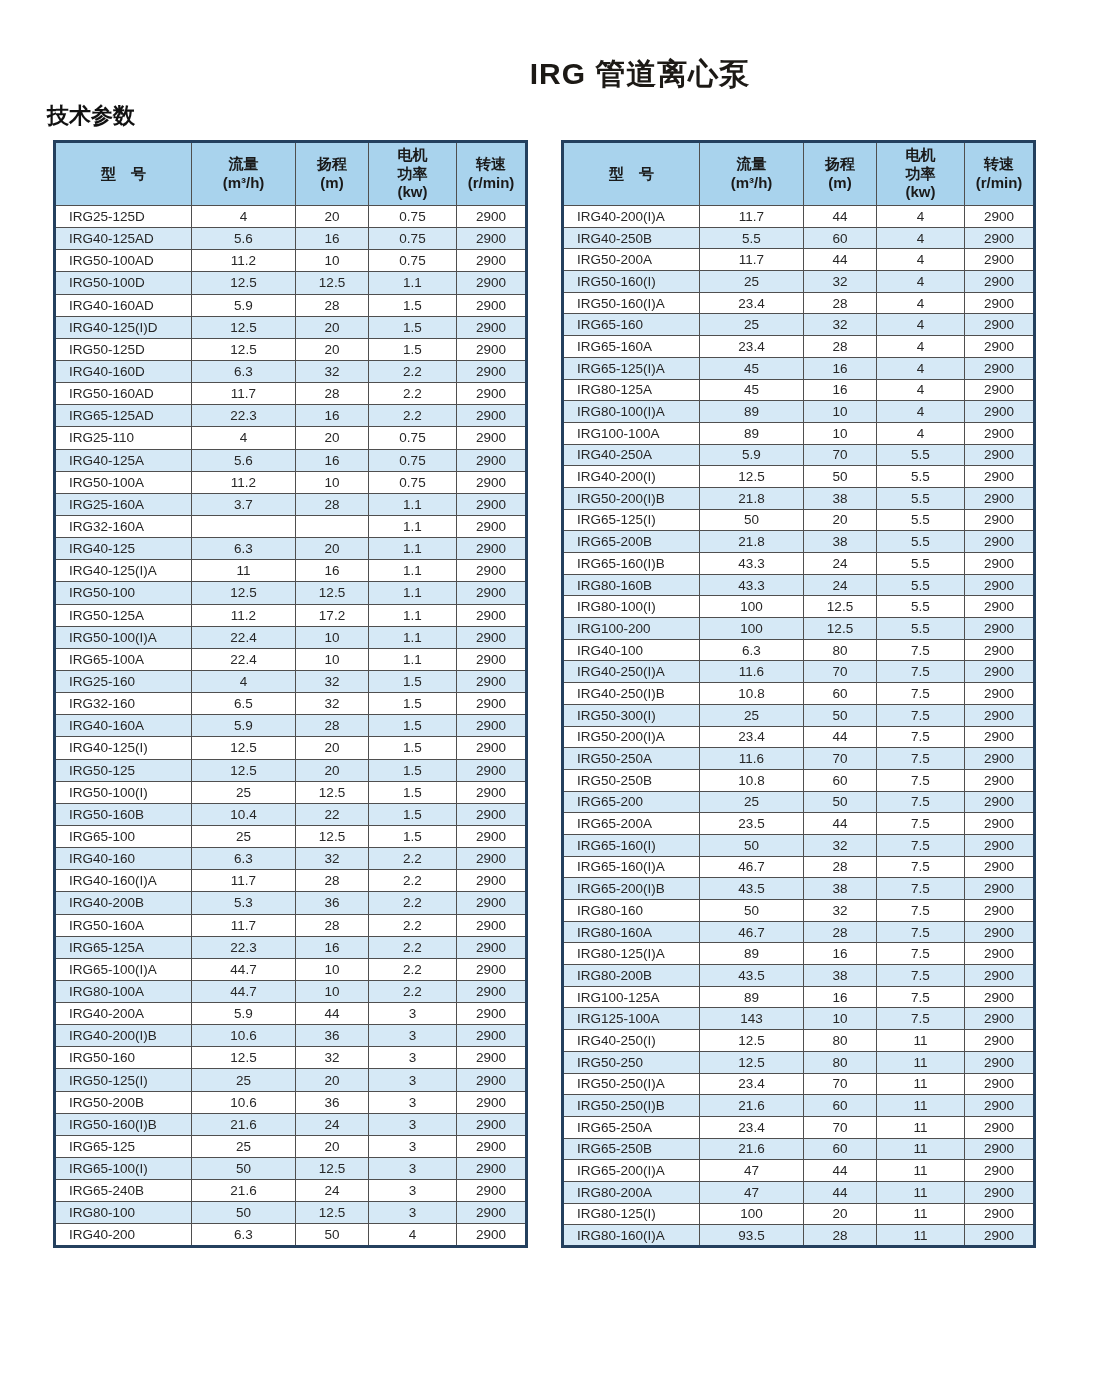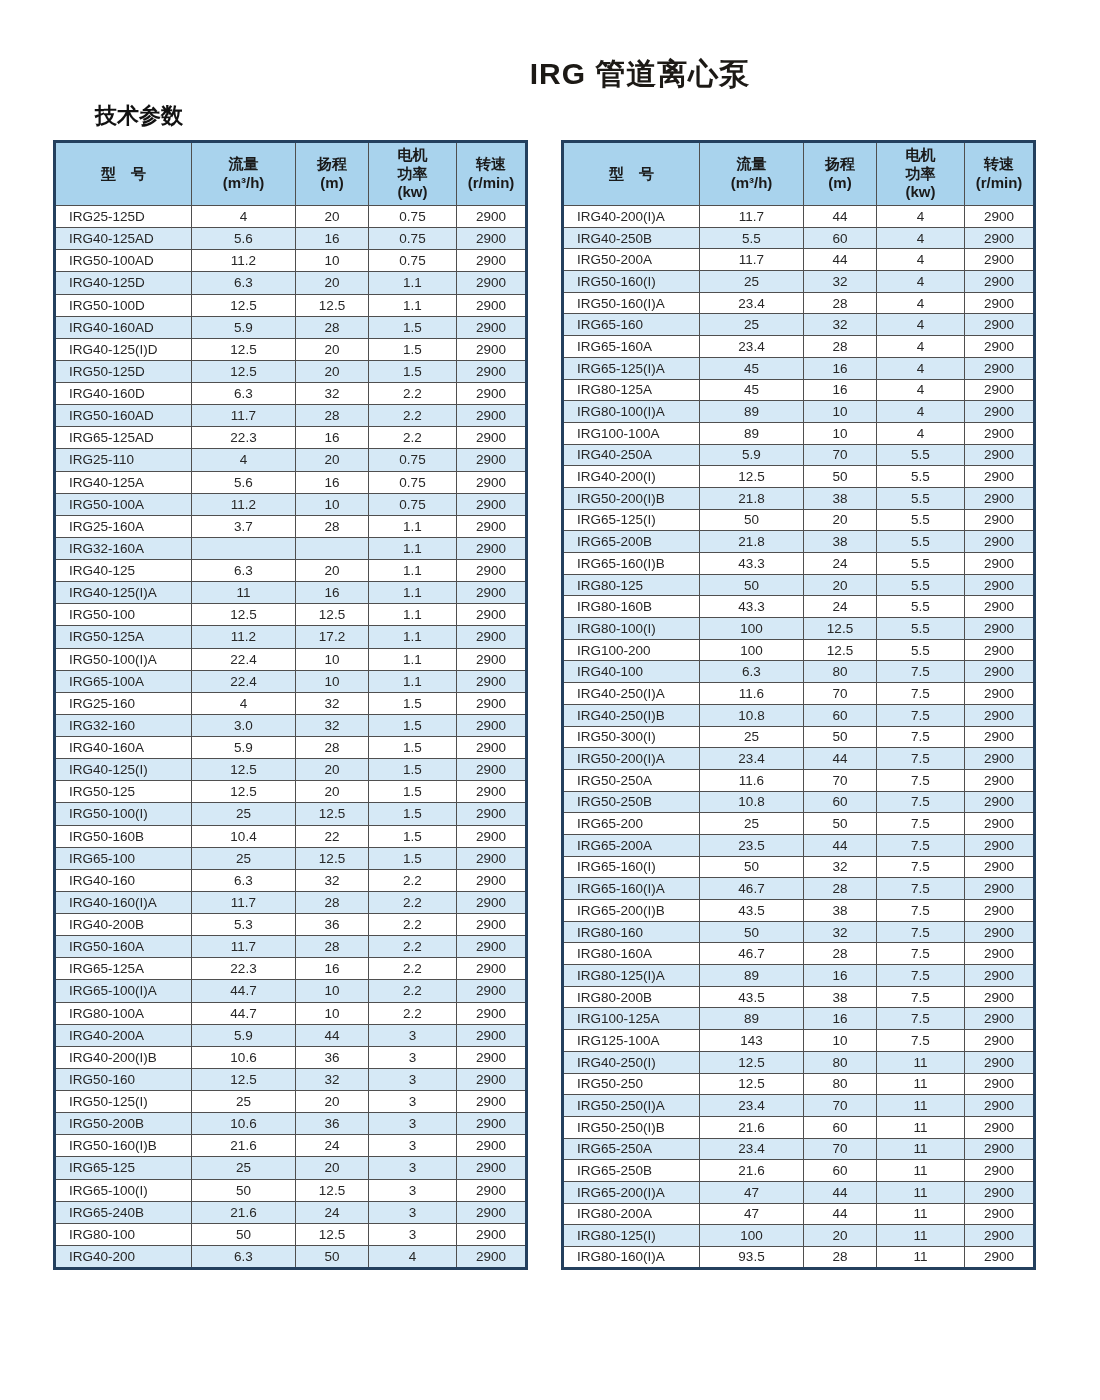--- a/index.html
+++ b/index.html
@@ -12,21 +12,21 @@
     overflow:hidden;
   }
   .page-title {
     position:absolute; top:54px; left:0;
     width:1280px; text-align:center;
     font-size:30px; font-weight:bold; color:#1c1915;
     letter-spacing:1px;
   }
   .section-title {
     position:absolute; top:101px; left:47px;
-    font-size:22px; font-weight:bold; color:#111;margin-left:48px;
+    font-size:22px; font-weight:bold; color:#111;
   }
   .tables-wrap {
     position:absolute; top:140px; left:53px;
     display:flex; gap:33px;
   }
   table.params {
     border-collapse:collapse; table-layout:fixed;
     width:472px;
     border:3px solid var(--outer-border,#24405e);
   }
@@ -100,27 +100,20 @@
           <td>2900</td>
         </tr>
         <tr>
           <td class="model">IRG50-100AD</td>
           <td>11.2</td>
           <td>10</td>
           <td>0.75</td>
           <td>2900</td>
         </tr>
         <tr>
-          <td class="model">IRG40-125D</td>
-          <td>6.3</td>
-          <td>20</td>
-          <td>1.1</td>
-          <td>2900</td>
-        </tr>
-        <tr>
           <td class="model">IRG50-100D</td>
           <td>12.5</td>
           <td>12.5</td>
           <td>1.1</td>
           <td>2900</td>
         </tr>
         <tr>
           <td class="model">IRG40-160AD</td>
           <td>5.9</td>
           <td>28</td>
@@ -241,21 +234,21 @@
         </tr>
         <tr>
           <td class="model">IRG25-160</td>
           <td>4</td>
           <td>32</td>
           <td>1.5</td>
           <td>2900</td>
         </tr>
         <tr>
           <td class="model">IRG32-160</td>
-          <td>3.0</td>
+          <td>6.5</td>
           <td>32</td>
           <td>1.5</td>
           <td>2900</td>
         </tr>
         <tr>
           <td class="model">IRG40-160A</td>
           <td>5.9</td>
           <td>28</td>
           <td>1.5</td>
           <td>2900</td>
@@ -560,27 +553,20 @@
           <td>2900</td>
         </tr>
         <tr>
           <td class="model">IRG65-160(I)B</td>
           <td>43.3</td>
           <td>24</td>
           <td>5.5</td>
           <td>2900</td>
         </tr>
         <tr>
-          <td class="model">IRG80-125</td>
-          <td>50</td>
-          <td>20</td>
-          <td>5.5</td>
-          <td>2900</td>
-        </tr>
-        <tr>
           <td class="model">IRG80-160B</td>
           <td>43.3</td>
           <td>24</td>
           <td>5.5</td>
           <td>2900</td>
         </tr>
         <tr>
           <td class="model">IRG80-100(I)</td>
           <td>100</td>
           <td>12.5</td>

